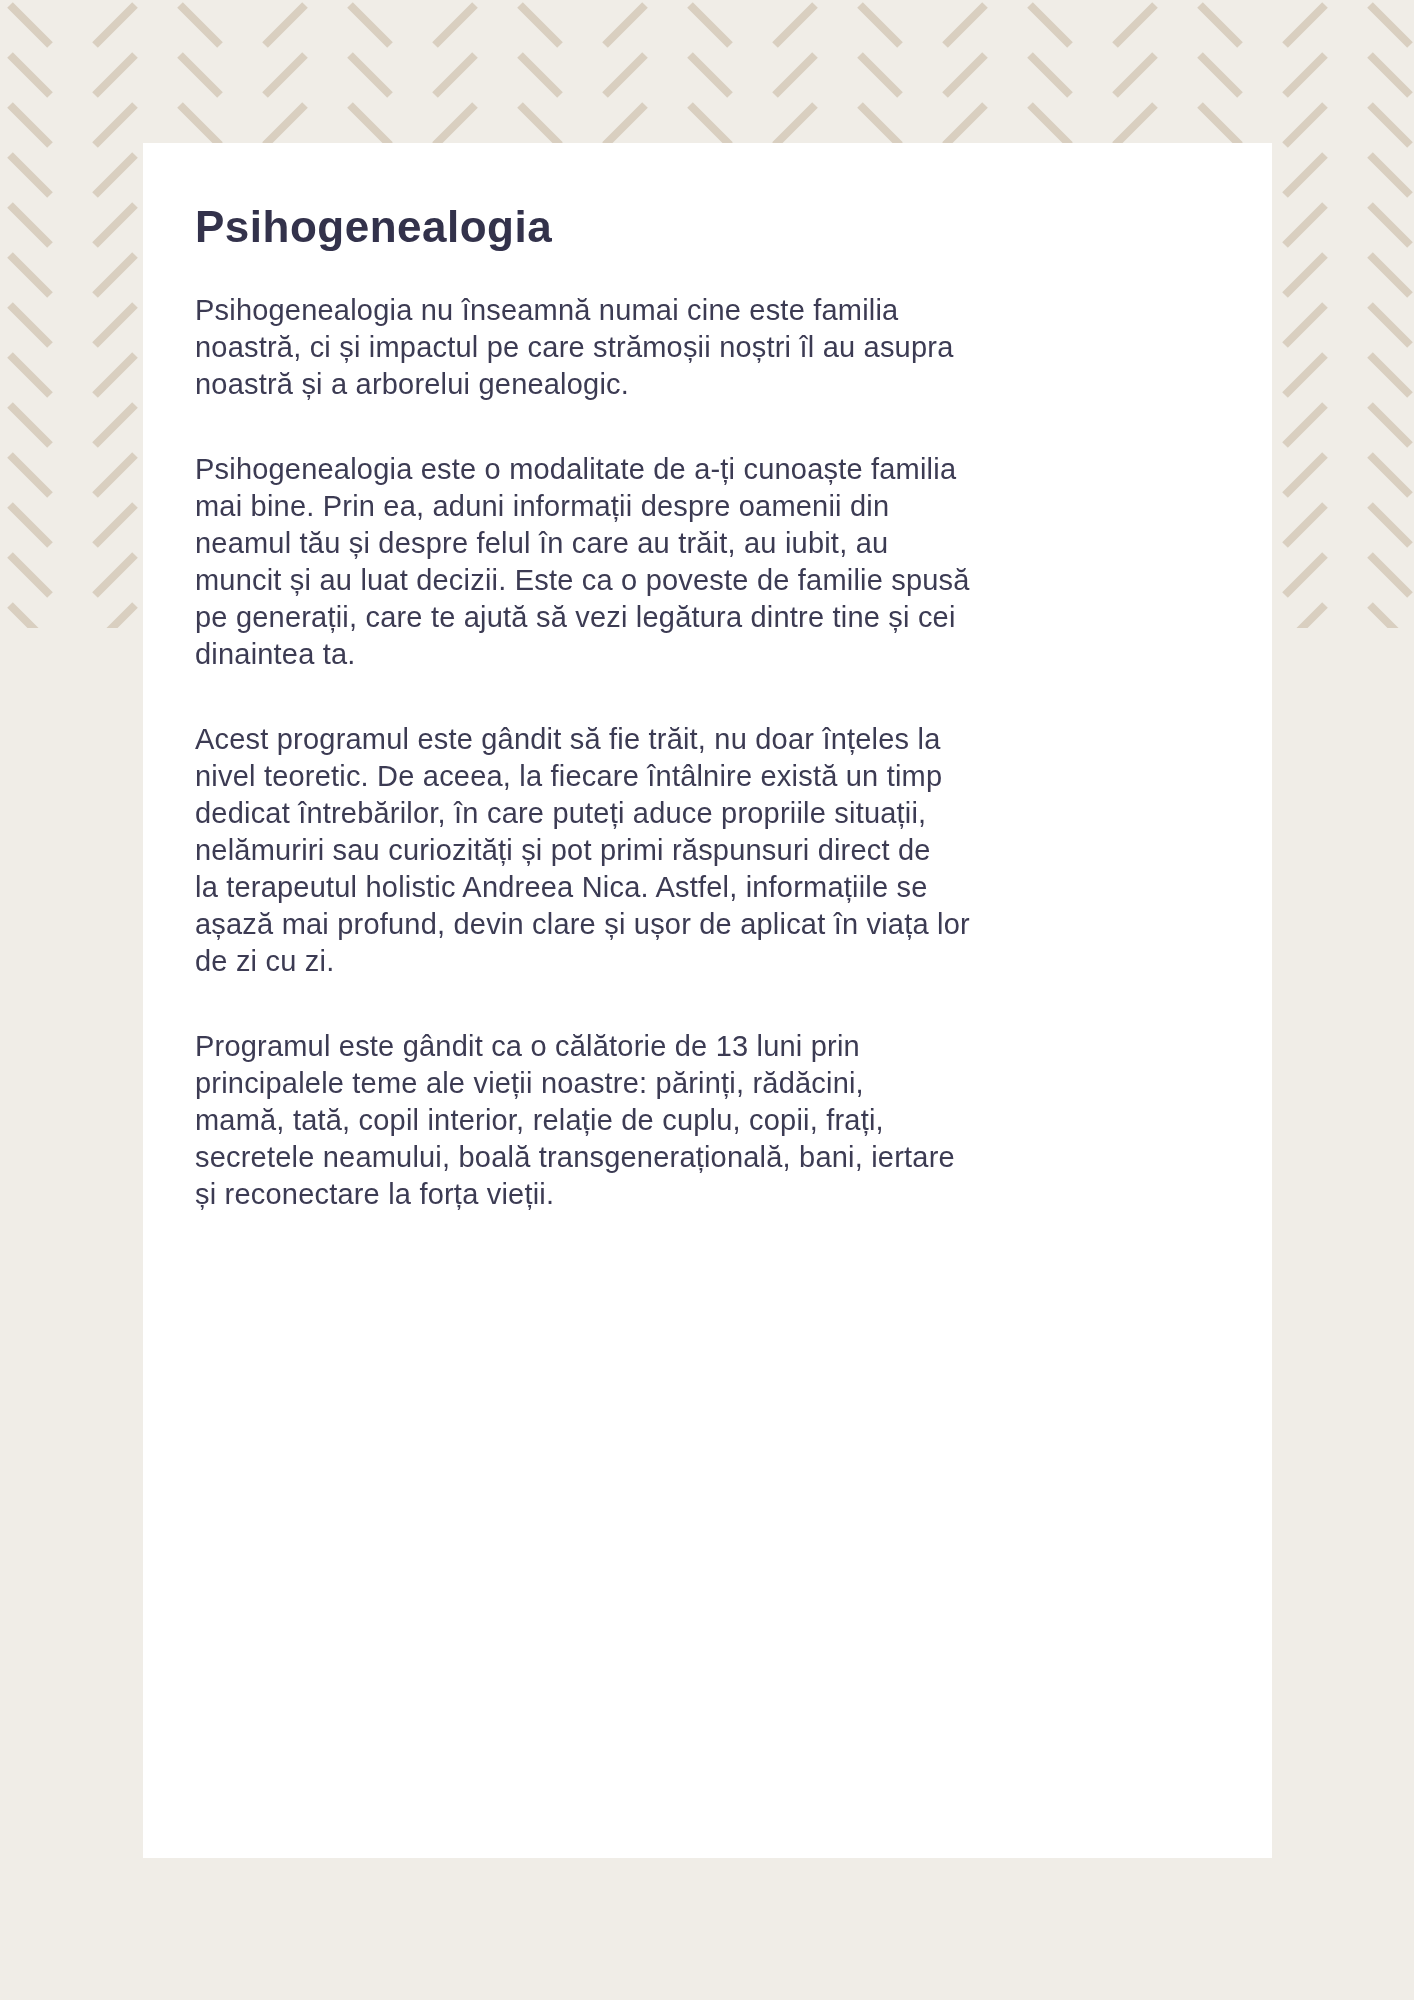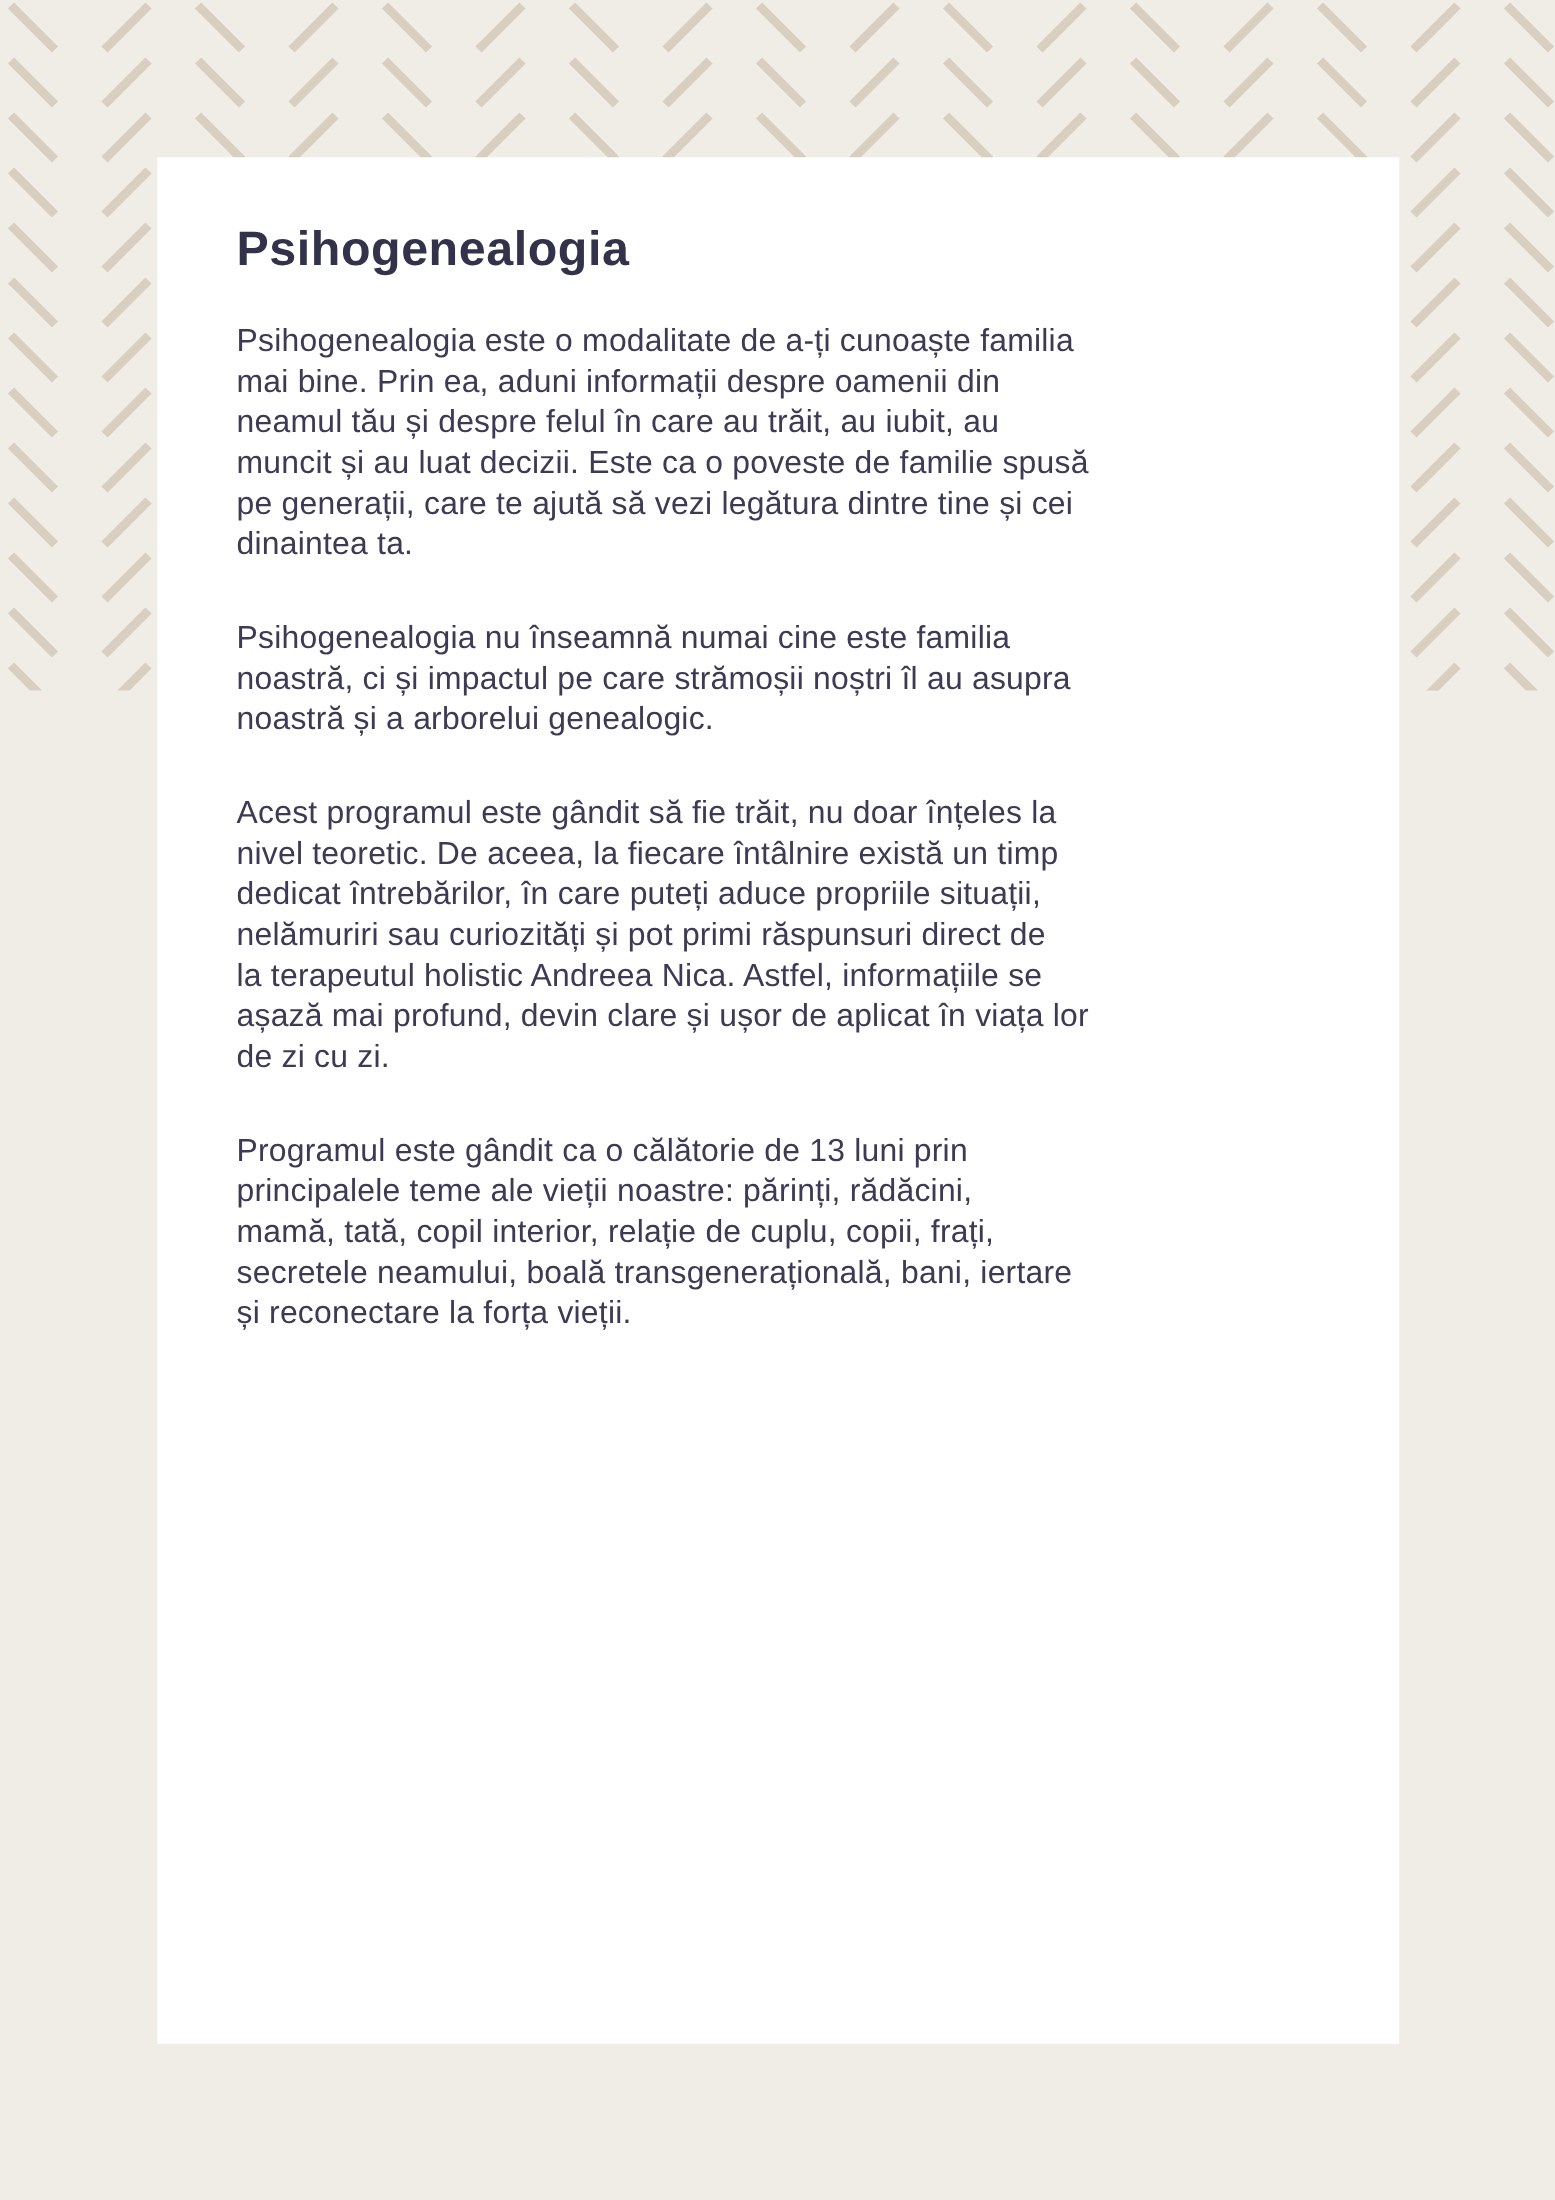--- a/index.html
+++ b/index.html
@@ -22,21 +22,21 @@
     position:absolute;top:0;left:0;
     width:1414px;height:628px;
     display:block;
   }
   .pattern line{stroke:var(--pattern-line);stroke-width:8;}
   .card{
     position:absolute;
     left:143px;top:143px;
     width:1129px;height:1715px;
     background:var(--card-background);
-    padding:58px 90px 0 72px;
+    padding:58px 90px 0 52px;
   }
   .card h1{
     margin:0 0 38px 0;
     font-size:44px;
     line-height:1.2;
     font-weight:bold;
     letter-spacing:0.5px;
     color:var(--heading-text);
   }
   .card p{
@@ -59,29 +59,29 @@
       <pattern id="herringbone" width="170" height="50" patternUnits="userSpaceOnUse">
         <line x1="10" y1="5" x2="50" y2="45"></line>
         <line x1="95" y1="45" x2="135" y2="5"></line>
       </pattern>
     </defs>
     <rect x="0" y="0" width="1414" height="628" fill="url(#herringbone)"></rect>
   </svg>
 
   <main class="card">
     <h1>Psihogenealogia</h1>
+    <p>Psihogenealogia nu înseamnă numai cine este familia
+noastră, ci și impactul pe care strămoșii noștri îl au asupra
+noastră și a arborelui genealogic.</p>
     <p>Psihogenealogia este o modalitate de a-ți cunoaște familia
 mai bine. Prin ea, aduni informații despre oamenii din
 neamul tău și despre felul în care au trăit, au iubit, au
 muncit și au luat decizii. Este ca o poveste de familie spusă
 pe generații, care te ajută să vezi legătura dintre tine și cei
 dinaintea ta.</p>
-    <p>Psihogenealogia nu înseamnă numai cine este familia
-noastră, ci și impactul pe care strămoșii noștri îl au asupra
-noastră și a arborelui genealogic.</p>
     <p class="gap-large">Acest programul este gândit să fie trăit, nu doar înțeles la
 nivel teoretic. De aceea, la fiecare întâlnire există un timp
 dedicat întrebărilor, în care puteți aduce propriile situații,
 nelămuriri sau curiozități și pot primi răspunsuri direct de
 la terapeutul holistic Andreea Nica. Astfel, informațiile se
 așază mai profund, devin clare și ușor de aplicat în viața lor
 de zi cu zi.</p>
     <p class="gap-large">Programul este gândit ca o călătorie de 13 luni prin
 principalele teme ale vieții noastre: părinți, rădăcini,
 mamă, tată, copil interior, relație de cuplu, copii, frați,

